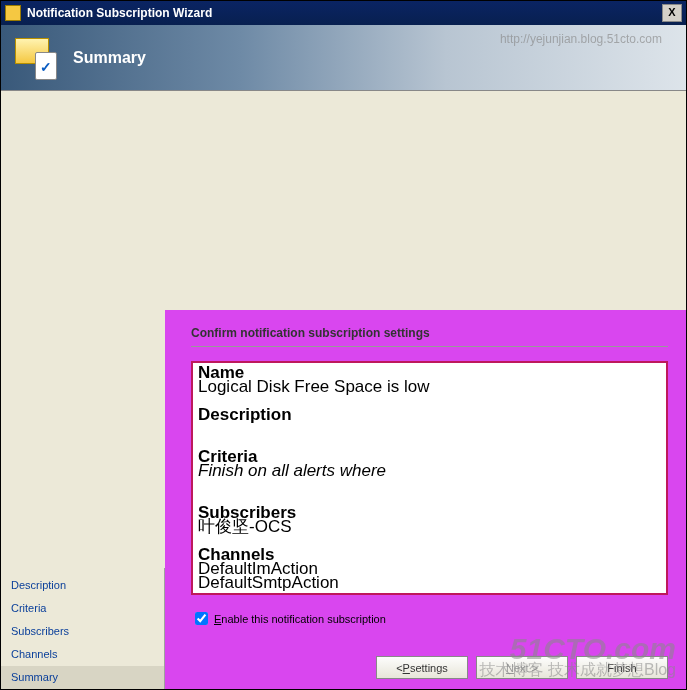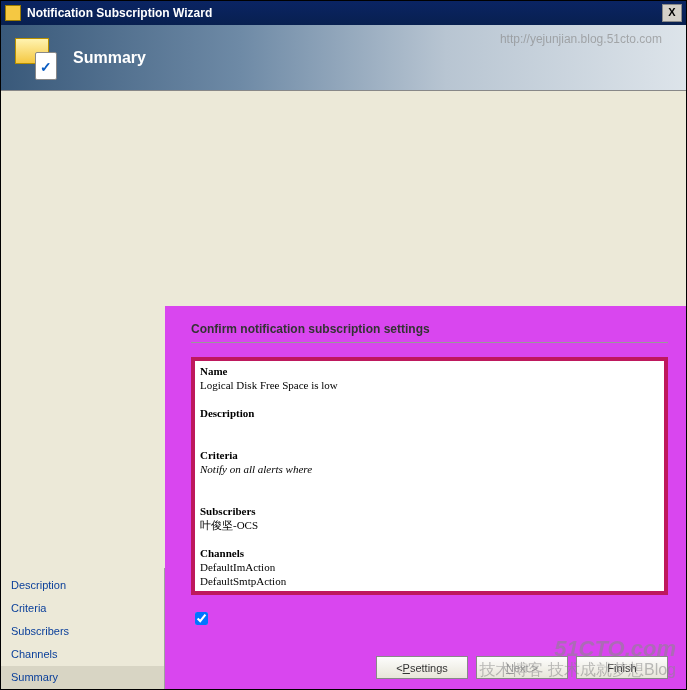--- a/index.html
+++ b/index.html
@@ -122,24 +122,24 @@
     font-weight: bold;
     color: #333;
     font-size: 12px;
     padding-bottom: 6px;
     border-bottom: 1px solid #999;
     margin-bottom: 14px;
   }
   .textbox {
     flex: 1;
     background: #fff;
-    border: 4px solid #be185d;
+    border: 2px solid #be185d;
     padding: 3px 5px;
-    font-family: Liberation Serif, serif;
-    font-size: 11px;
+    font-family: Liberation Sans, sans-serif;
+    font-size: 17px;
     color: #000;
     line-height: 14px;
     overflow: auto;
   }
   .textbox b { font-weight: bold; }
   .textbox i { font-style: italic; }
   .checkbox-row {
     margin-top: 14px;
     display: flex;
     align-items: center;
@@ -181,21 +181,21 @@
   .watermark-logo {
     position: absolute;
     bottom: 8px; right: 10px;
     font-family: Arial, sans-serif;
     text-align: right;
     pointer-events: none;
     opacity: 0.55;
     color: #888;
   }
   .watermark-logo .big {
-    font-size: 22px;
+    font-size: 30px;
     font-style: italic;
     font-weight: bold;
     line-height: 22px;
     text-align: right;
   }
   .watermark-logo .small {
     font-size: 16px;
   }
 </style>
 </head>
@@ -228,33 +228,34 @@
     <div class="confirm-title">Confirm notification subscription settings</div>
 
     <div class="textbox">
       <b>Name</b><br>
       <span>Logical Disk Free Space is low</span><br>
       <br>
       <b>Description</b><br>
       <br>
       <br>
       <b>Criteria</b><br>
-      <i>Notify on all alerts where</i><br>
+      <i>Finish on all alerts where</i><br>
       <br>
       <br>
       <b>Subscribers</b><br>
       <span>叶俊坚-OCS</span><br>
       <br>
       <b>Channels</b><br>
       <span>DefaultImAction</span><br>
       <span>DefaultSmtpAction</span><br>
     </div>
 
     <div class="checkbox-row">
       <input type="checkbox" checked="" style="">
+      <label><span class="u">E</span><span>nable this notification subscription</span></label>
     </div>
 
     <div class="buttons">
       <button class="btn">
           <span>&lt; </span>
           <span class="u">P</span>
           <span>settings</span>
         </button>
       <button class="btn disabled">
           <span class="u">N</span>

